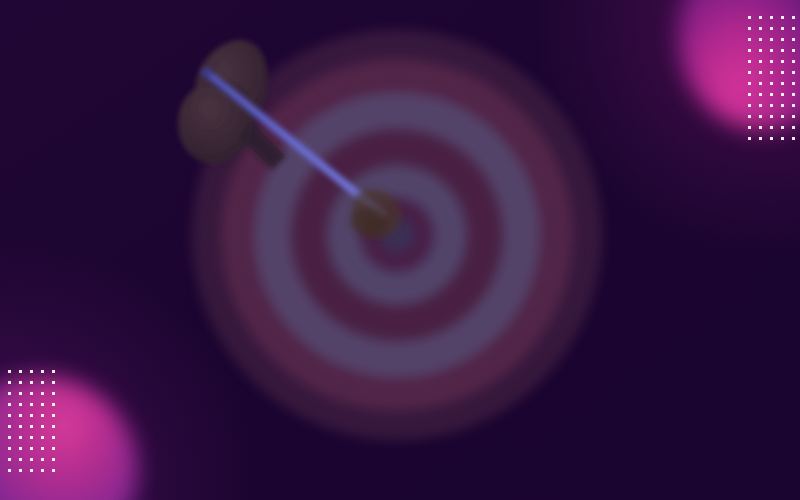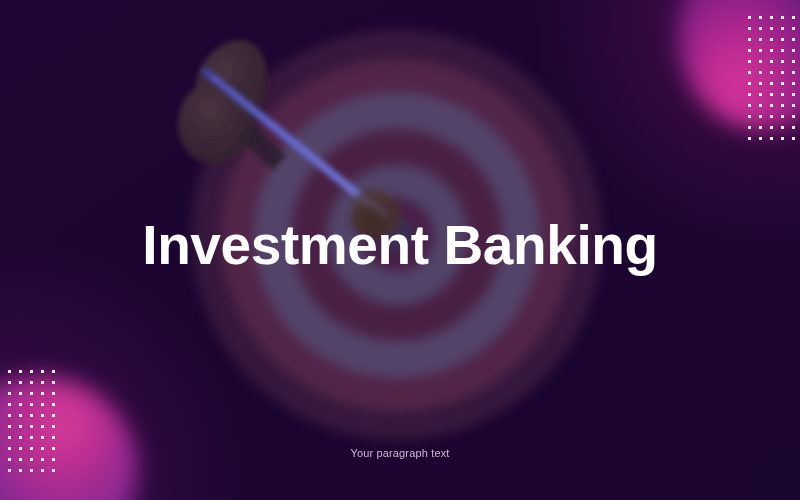--- a/index.html
+++ b/index.html
@@ -299,17 +299,15 @@
       <div class="dot" style="left: 22px; top: 88px; background: rgb(255, 255, 255);"></div>
       <div class="dot" style="left: 33px; top: 88px; background: rgb(255, 255, 255);"></div>
       <div class="dot" style="left: 44px; top: 88px; background: rgb(255, 255, 255);"></div>
       <div class="dot" style="left: 0px; top: 99px; background: rgb(255, 255, 255);"></div>
       <div class="dot" style="left: 11px; top: 99px; background: rgb(255, 255, 255);"></div>
       <div class="dot" style="left: 22px; top: 99px; background: rgb(255, 255, 255);"></div>
       <div class="dot" style="left: 33px; top: 99px; background: rgb(255, 255, 255);"></div>
       <div class="dot" style="left: 44px; top: 99px; background: rgb(255, 255, 255);"></div>
     </div>
 
-  <div class="title">Investment Banking</div>
-
-  <div class="subtitle">Your paragraph text</div>
+
 
 </div>
 
 </body></html>

